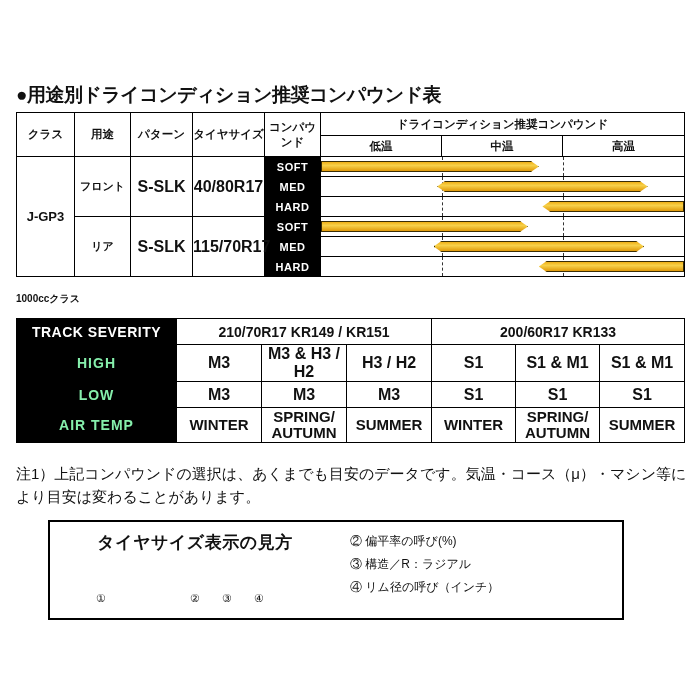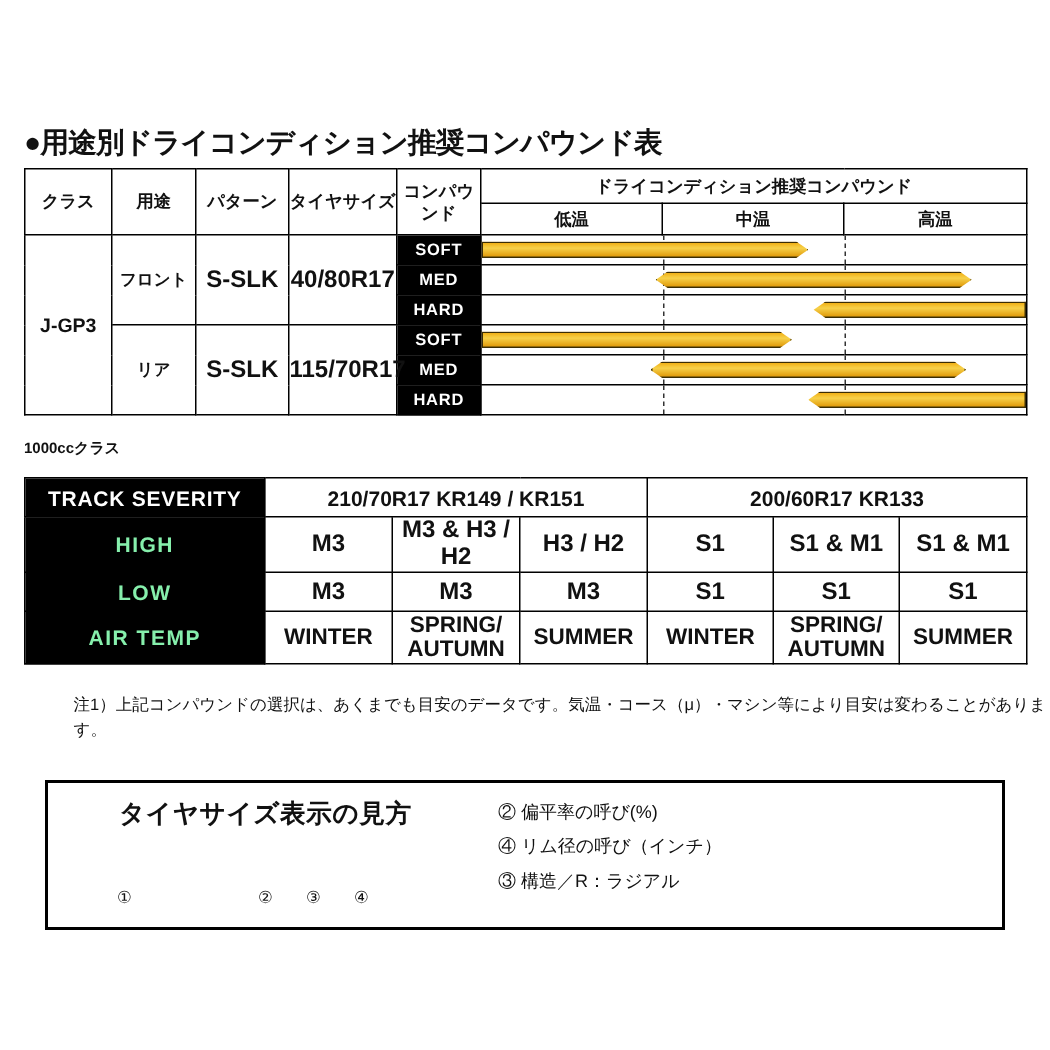--- a/index.html
+++ b/index.html
@@ -170,31 +170,30 @@
     height: 34px;
     font-size: 15px;
     line-height: 1.05;
   }
 
   
   .notes {
     position: absolute;
     left: 16px;
     top: 462px;
-    font-size: 11px;
+    font-size: 15px;
     line-height: 1.55;
-    margin-left: 33px;
   }
 
   
   .box {
     position: absolute;
-    left: 30px;
+    left: 48px;
     top: 520px;
-    width: 640px;
+    width: 576px;
     height: 100px;
     border: 2px solid #000;
     box-sizing: border-box;
   }
   .box-left {
     position: absolute;
     left: 0; top: 0;
     width: 290px;
     height: 100%;
   }
@@ -416,18 +415,18 @@
       <div class="box-title">タイヤサイズ表示の見方</div>
       <div class="nums">
         <span class="n1">①</span>
         <span class="n2">②</span>
         <span class="n3">③</span>
         <span class="n4">④</span>
       </div>
     </div>
     <div class="legend">
       <div>② 偏平率の呼び(%)</div>
+      <div>③ 構造／R：ラジアル</div>
       <div>④ リム径の呼び（インチ）</div>
-      <div>③ 構造／R：ラジアル</div>
     </div>
   </div>
 
 </div>
 
 </body></html>

